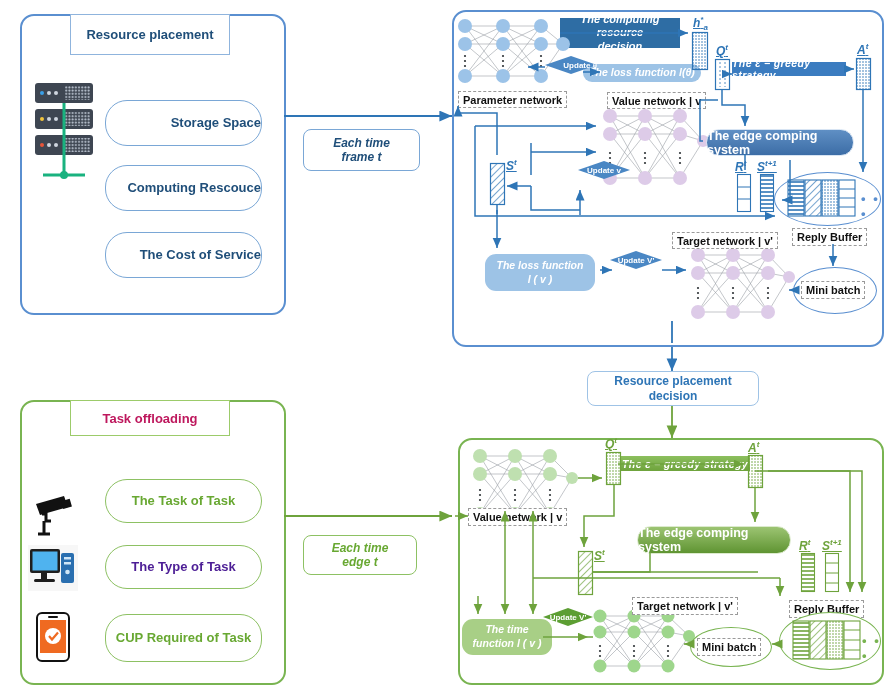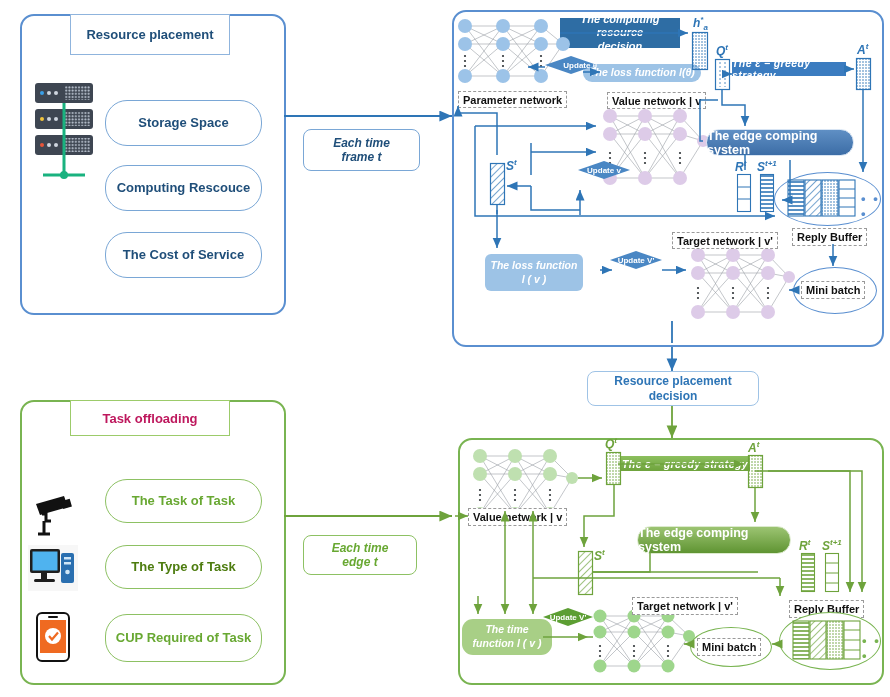--- a/index.html
+++ b/index.html
@@ -15,23 +15,23 @@
   
   .cardhdr{position:absolute;display:flex;align-items:center;justify-content:center;
            background:#fff;font-weight:bold;font-size:13px;}
   .cardhdr.blue{border:1px solid #8fb4dd;color:#1f4e79;}
   .cardhdr.green{border:1px solid #9ccb6a;color:#be185d;}
 
   
   .pill{position:absolute;display:flex;align-items:center;justify-content:center;
         text-align:center;border-radius:22px;background:#fff;font-weight:bold;
         font-size:13px;line-height:1.15;}
-  .pill.blue{border:1.5px solid #7aa7d6;color:#1f4e79;}
+  .pill.blue{border:1.5px solid #7aa7d6;color:#1f4e79;justify-content:flex-end;}
   .pill.green{border:1.5px solid #8dc163;color:#68a832;}
-  .pill.green.olive{color:#4d7c0f;}
+  .pill.green.olive{color:#4c1d95;}
 
   
   .conn{position:absolute;display:flex;align-items:center;justify-content:center;
         text-align:center;border-radius:8px;background:#fff;font-style:italic;
         font-weight:bold;font-size:12px;line-height:1.2;}
   .conn.blue{border:1px solid #7aa7d6;color:#1f4e79;}
   .conn.green{border:1px solid #8dc163;color:#68a832;}
 
   
   .decision{position:absolute;display:flex;align-items:center;justify-content:center;
@@ -67,21 +67,21 @@
      background:#fff;font-weight:bold;font-size:11px;color:#111;white-space:nowrap;
      border:1px dashed #9a9a9a;padding:0 4px;}
 
   
   .diamond{position:absolute;display:flex;align-items:center;justify-content:center;
      color:#fff;font-size:8px;font-weight:bold;}
   .diamond .dlabel{position:relative;z-index:2;white-space:nowrap;}
   .dshape{position:absolute;inset:0;}
 
   
-  .mlab{position:absolute;font-style:italic;font-size:12px;font-weight:bold;}
+  .mlab{position:absolute;font-style:italic;font-size:12px;font-weight:bold;text-decoration:underline;}
   .mlab sup{font-size:8px;}
   .mlab.blue{color:#2e75b6;}
   .mlab.green{color:#6ea33c;}
 
   
   .ellipse{position:absolute;border-radius:50%;background:#fff;}
   .ellipse.blue{border:1.4px solid #5a8fd0;}
   .ellipse.green{border:1.4px solid #79b451;}
 
   .dots{position:absolute;font-weight:bold;letter-spacing:2px;font-size:13px;}
@@ -352,21 +352,21 @@
 </svg>
 
 <div class="netlabel" style="left:672px;top:232px;height:15px;">
   <span>Target network | v'</span>
 </div>
 
 <div class="loss blue" style="left:583px;top:64px;width:118px;height:18px;">
   <span>The loss function l(θ)</span>
 </div>
 
-<div class="loss blue" style="left:485px;top:254px;width:98px;height:37px;flex-direction:column;border-radius:6px;">
+<div class="loss blue" style="left:485px;top:254px;width:110px;height:37px;flex-direction:column;">
   <span>The  loss  function</span>
   <span>l ( v )</span>
 </div>
 
 <div class="strip blue" style="left:732px;top:62px;width:114px;height:14px;">
   <span>The  ε − greedy  strategy</span>
 </div>
 
 <div class="capsule blue" style="left:706px;top:129px;width:146px;height:25px;">
   <span>The edge comping system</span>

